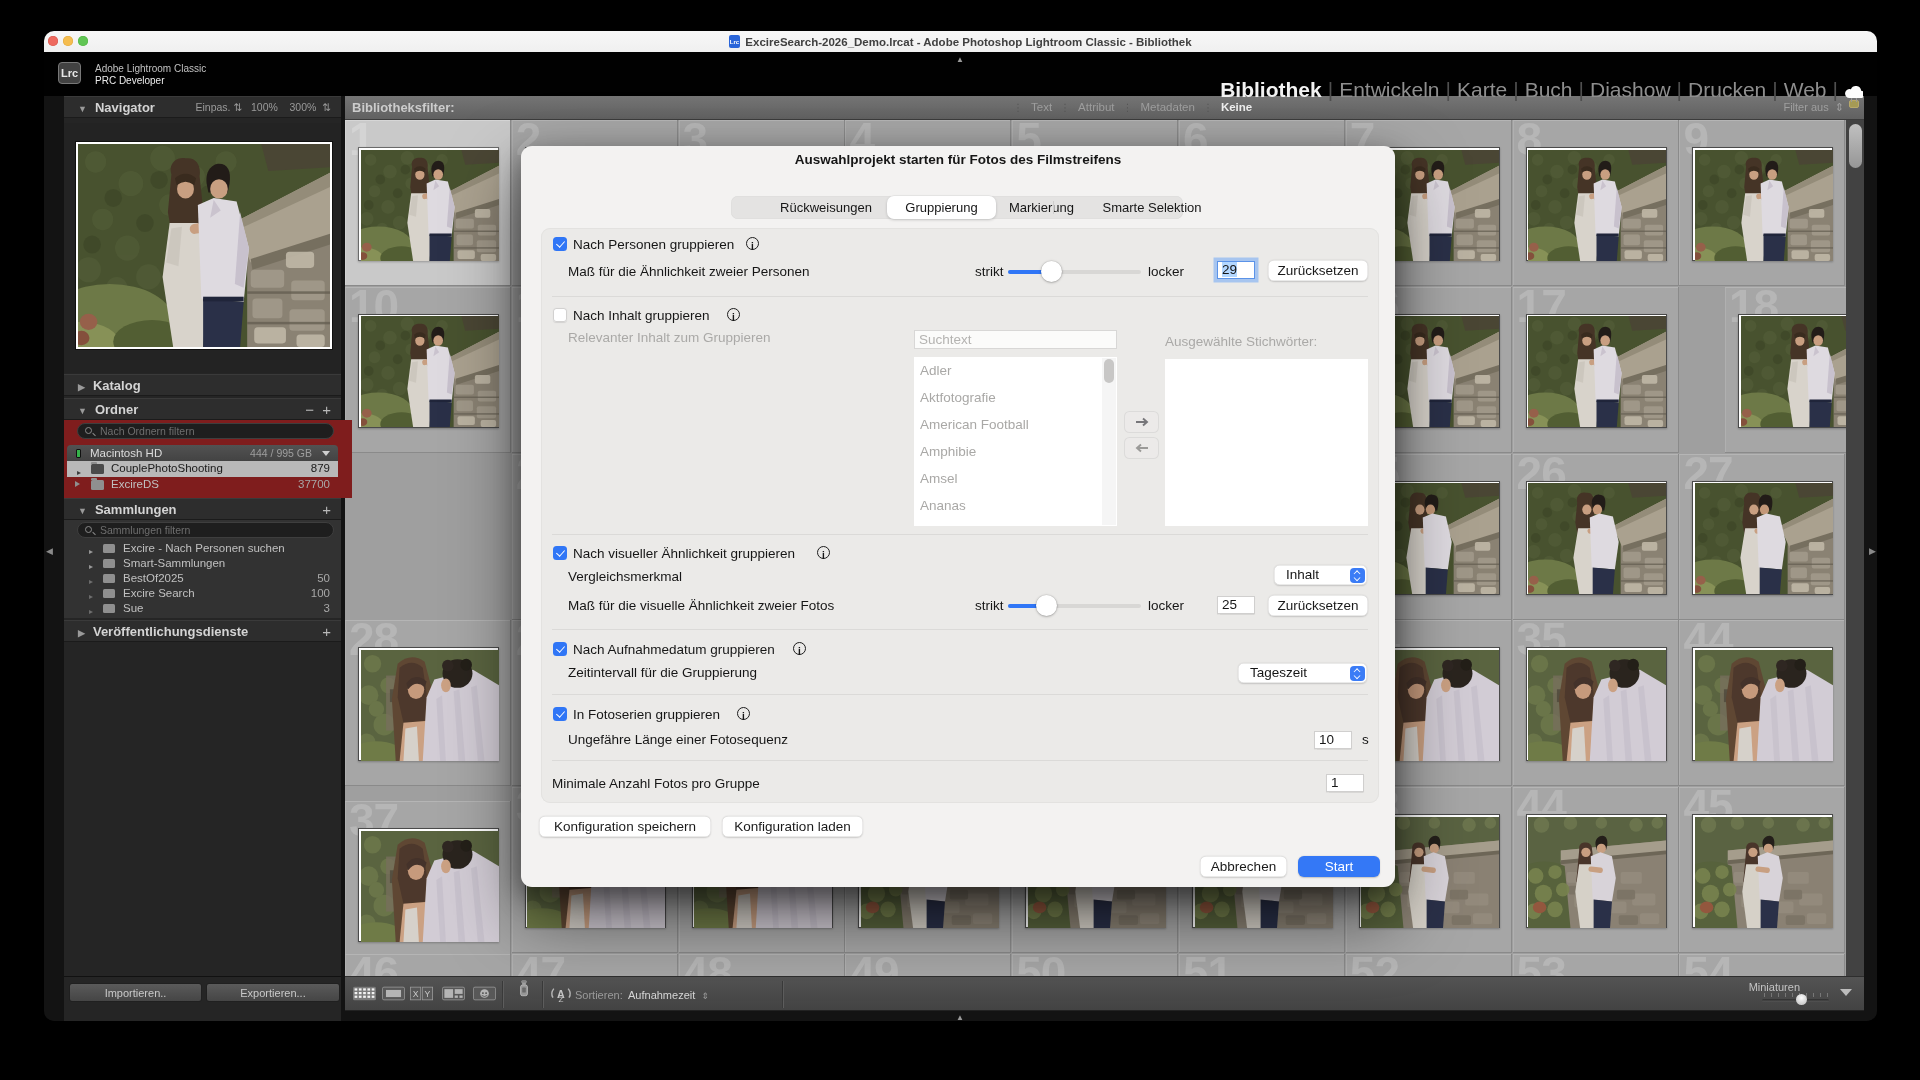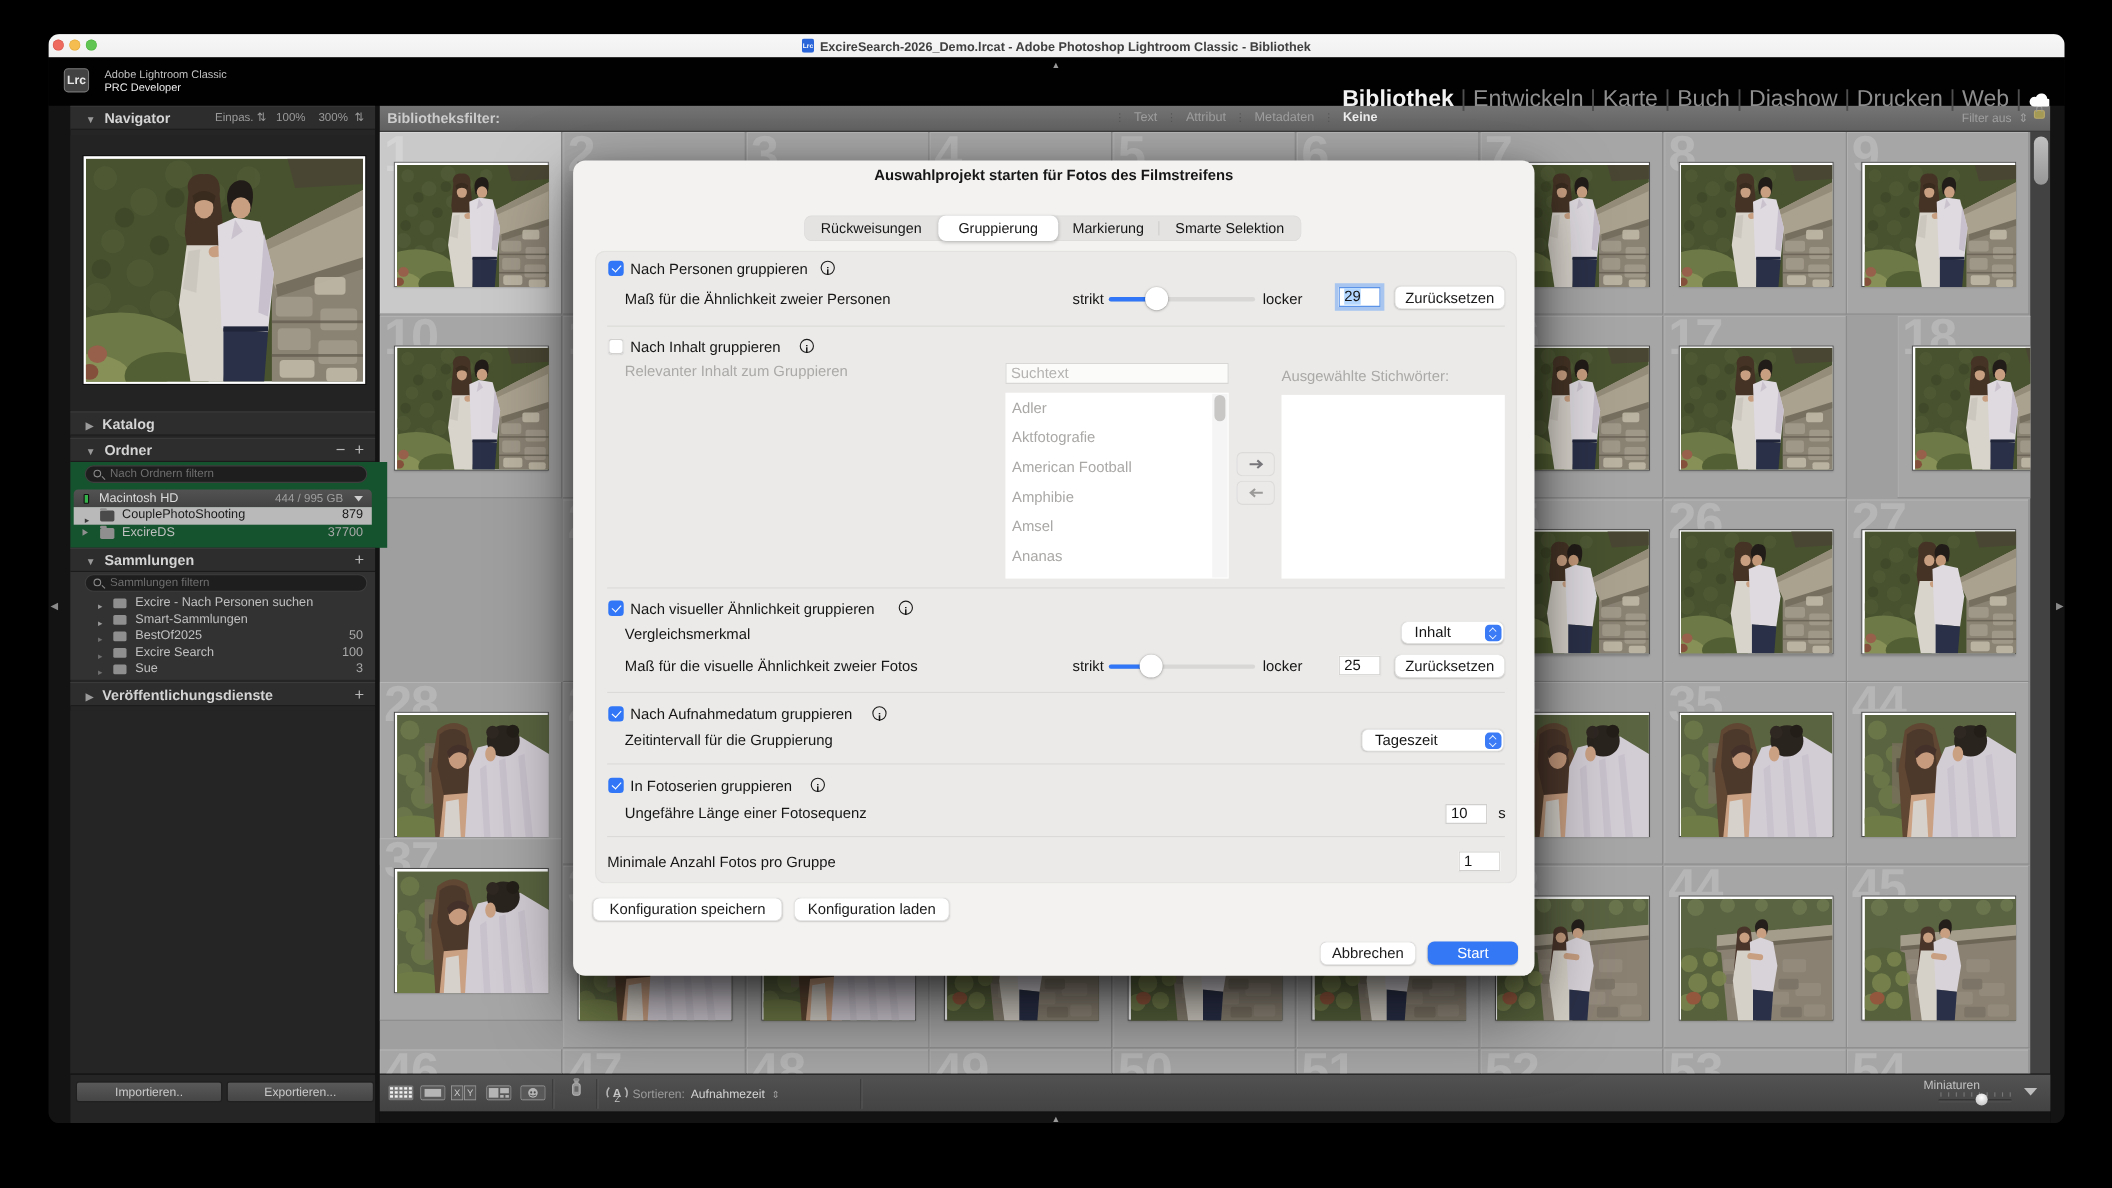--- a/index.html
+++ b/index.html
@@ -85,21 +85,21 @@
 #bstrip{position:absolute;left:301px;top:980px;width:1519px;height:10px;background:#131313;}
 
 .edgearrow{position:absolute;color:#8f8f8f;font-size:10px;}
 
 #dlg{position:absolute;left:477px;top:115px;width:874px;height:741px;border-radius:11px;
  background:#f3f2f1;box-shadow:0 30px 70px rgba(0,0,0,.55),0 10px 26px rgba(0,0,0,.4);
  font-size:13.5px;color:#161616;}
 #dlgtitle{position:absolute;top:6px;width:100%;text-align:center;font-weight:bold;font-size:13.5px;}
 #tabs{position:absolute;left:210px;top:50px;width:452px;height:23px;background:#e4e3e2;
  border-radius:7px;box-shadow:inset 0 0 0 0.5px #dcdbda;}
-.tab{position:absolute;top:0;height:23px;line-height:23px;text-align:center;font-size:13px;}
+.tab{position:absolute;top:0;height:23px;line-height:23px;text-align:center;font-size:13px;margin-left:34px;}
 .tabsel{background:#fff;border-radius:7px;box-shadow:0 1px 3px rgba(0,0,0,.18),0 0 0 0.5px #e2e2e2;}
 .tabdiv{position:absolute;top:5px;width:1px;height:13px;background:#cfcecd;}
 #panel{position:absolute;left:20px;top:82px;width:838px;height:575px;background:#ebeae8;
  border-radius:9px;box-shadow:inset 0 0 0 1px #e3e2e0;}
 .ck{position:absolute;width:14px;height:14px;border-radius:3.5px;}
 .ckon{background:#3076f6;}
 .ckon:after{content:"";position:absolute;left:4.6px;top:2.2px;width:3.6px;height:7.2px;
  border:solid #fff;border-width:0 1.8px 1.8px 0;transform:rotate(42deg);}
 .ckoff{background:#fff;box-shadow:inset 0 0 0 1px #d2d1d0, 0 0.5px 1px rgba(0,0,0,.1);}
 .lbl{position:absolute;white-space:nowrap;}
@@ -574,21 +574,21 @@
         </div>
       </div>
       <div class="cell" style="left:1334.4px;top:500.4px">
         <div class="cnum">44</div>
         <div class="thumb">
           <svg>
             <use href="#pC"></use>
           </svg>
         </div>
       </div>
-      <div class="cell" style="left:0.0px;top:642px">
+      <div class="cell" style="left:0.0px;top:681px">
         <div class="cnum">37</div>
         <div class="thumb">
           <svg>
             <use href="#pC"></use>
           </svg>
         </div>
       </div>
       <div class="cell" style="left:166.8px;top:667.2px">
         <div class="cnum">38</div>
         <div class="thumb">
@@ -776,21 +776,21 @@
         <div class="phead" style="top:0px"><span class="tri">▼</span>Navigator
 <span class="pheadr" style="top:0">Einpas.&nbsp;⇅&nbsp;&nbsp;&nbsp;100%&nbsp;&nbsp;&nbsp;&nbsp;300%&nbsp;&nbsp;⇅</span></div>
         <div class="abs" style="left:0;top:27px;width:277px;height:250px;background:#232323"></div>
         <div class="abs" style="left:12px;top:46px;width:256px;height:207px;background:#fff;box-shadow:0 0 0 1px #101010">
 <svg style="position:absolute;left:2px;top:2px;width:252px;height:203px">
             <use href="#pA"></use>
           </svg>
         </div>
         <div class="phead" style="top:278px"><span class="tri">▶</span>Katalog</div>
         <div class="phead" style="top:302px"><span class="tri">▼</span>Ordner<span class="pheadr" style="top:0;font-size:15px;color:#b9b9b9">−&nbsp;&nbsp;+</span></div>
-        <div class="abs" style="left:0;top:324px;width:288px;height:78px;background:#14532d">
+        <div class="abs" style="left:0;top:324px;width:288px;height:78px;background:#7f1d1d">
           <div class="srow" style="top:2.5px"><div class="mag"></div><span>Nach Ordnern filtern</span></div>
           <div class="abs" style="left:3px;top:25.3px;width:271px;height:16px;background:linear-gradient(#525252,#434343);border-radius:4px 4px 0 0;font-size:11.5px;line-height:16px;color:#dcdcdc">
 <div class="abs" style="left:9px;top:4px;width:5px;height:9px;background:#35b24a;border:1px solid #111;border-radius:1px"></div>
 <div class="abs" style="left:23px">Macintosh HD</div>
 <div class="abs" style="right:26px;color:#9e9e9e;font-size:10.5px">444 / 995 GB</div>
 <div class="abs" style="right:8px;top:6px;width:0;height:0;border-top:5px solid #cfcfcf;border-left:4px solid transparent;border-right:4px solid transparent"></div>
           </div>
           <div class="abs" style="left:3px;top:41.4px;width:271px;height:15.5px;background:#b9b9b9;font-size:11.5px;line-height:15.5px;color:#1a1a1a">
 <div class="abs" style="left:10px;top:4px;font-size:8px;color:#3a3a3a">▸</div>
 <div class="ficon" style="background:#4a4a4a"></div>

